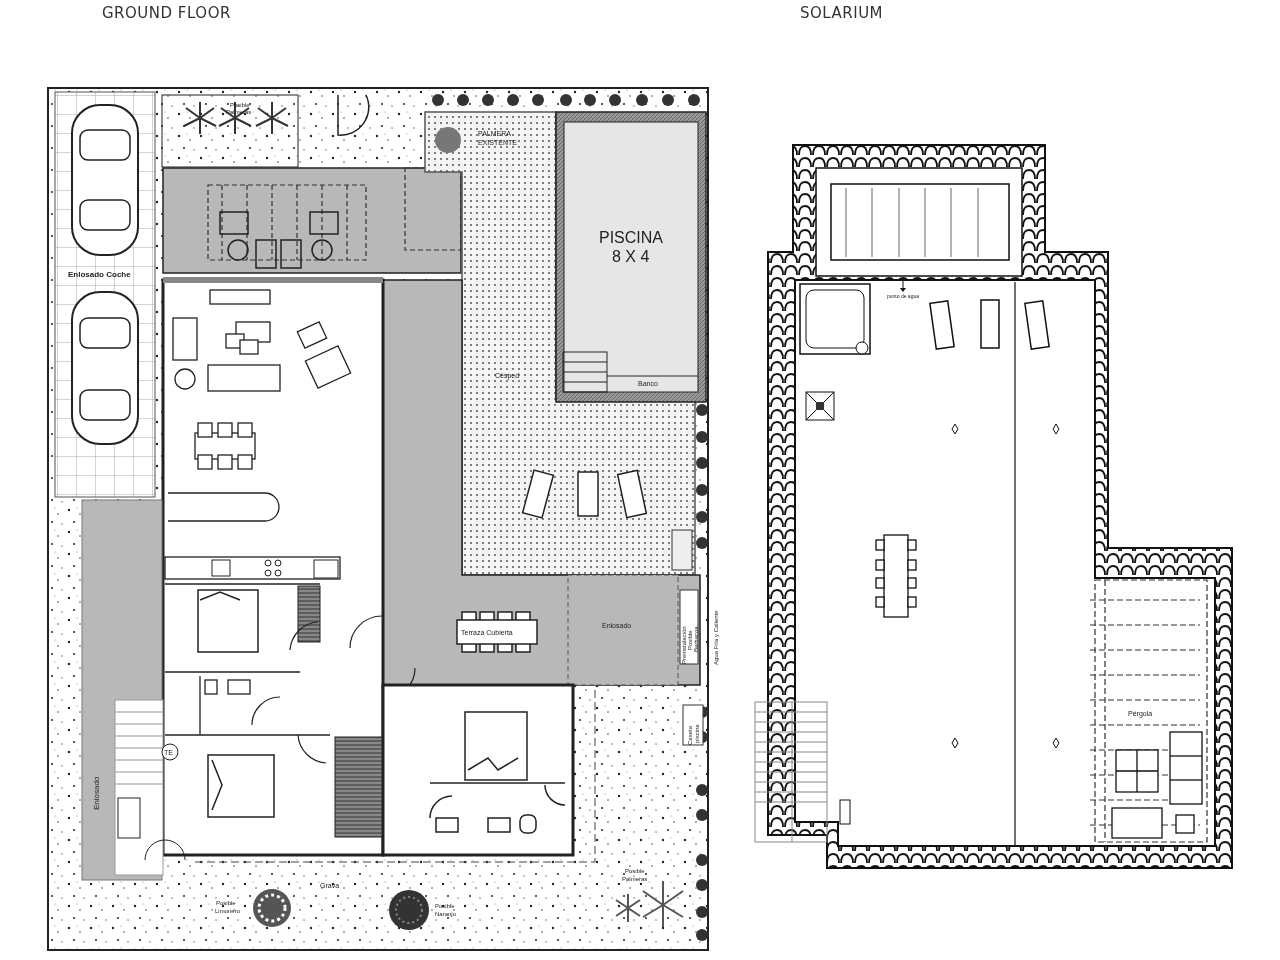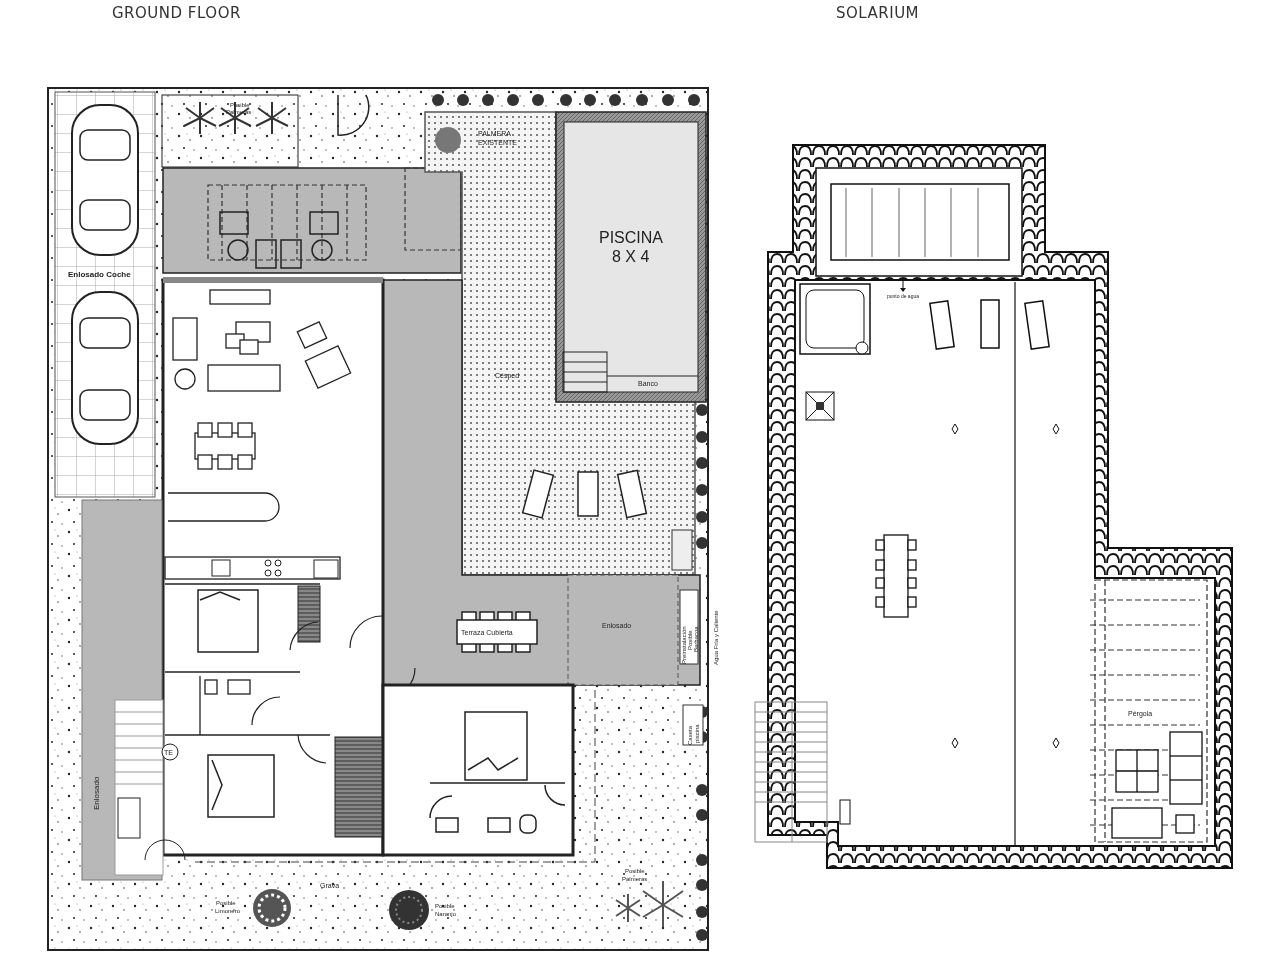--- a/index.html
+++ b/index.html
@@ -4,22 +4,22 @@
 <style>
   html,body{margin:0;padding:0;background:#fff;}
   body{width:1280px;height:960px;position:relative;overflow:hidden;font-family:"Liberation Sans",sans-serif;color:#222;}
   .title{position:absolute;top:4px;font-size:15px;letter-spacing:0.5px;color:#333;font-family:"DejaVu Sans",sans-serif;}
   svg{position:absolute;left:0;top:0;}
   .lbl{font-family:"Liberation Sans",sans-serif;fill:#222;}
 </style>
 </head>
 <body>
 
-<div class="title" style="left:102px;margin-left:10px;">GROUND FLOOR</div>
-<div class="title" style="left:836px;">SOLARIUM</div>
+<div class="title" style="left:102px;">GROUND FLOOR</div>
+<div class="title" style="left:800px;">SOLARIUM</div>
 
 <svg width="1280" height="960" viewBox="0 0 1280 960">
   <defs>
     <pattern id="dots" width="6" height="6" patternUnits="userSpaceOnUse">
       <rect width="6" height="6" fill="#f4f4f4"></rect>
       <circle cx="3" cy="3" r="1" fill="#555"></circle>
     </pattern>
     <pattern id="gravel" width="22" height="22" patternUnits="userSpaceOnUse">
       <rect width="22" height="22" fill="#fff"></rect>
       <circle cx="3" cy="4" r="1.2" fill="#222"></circle>

